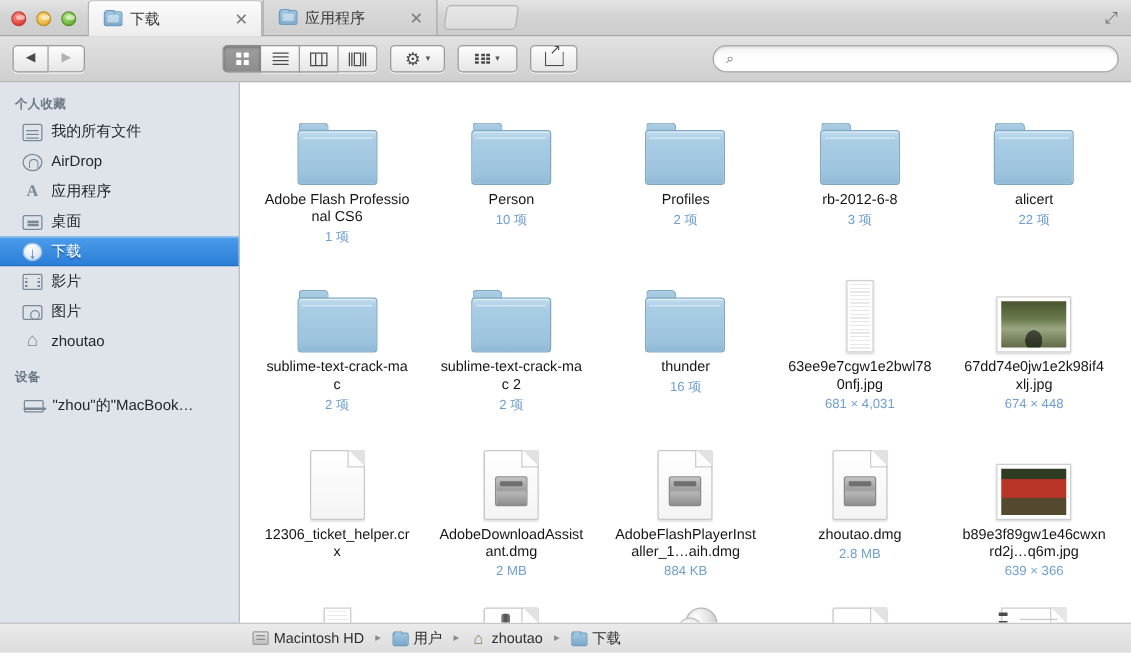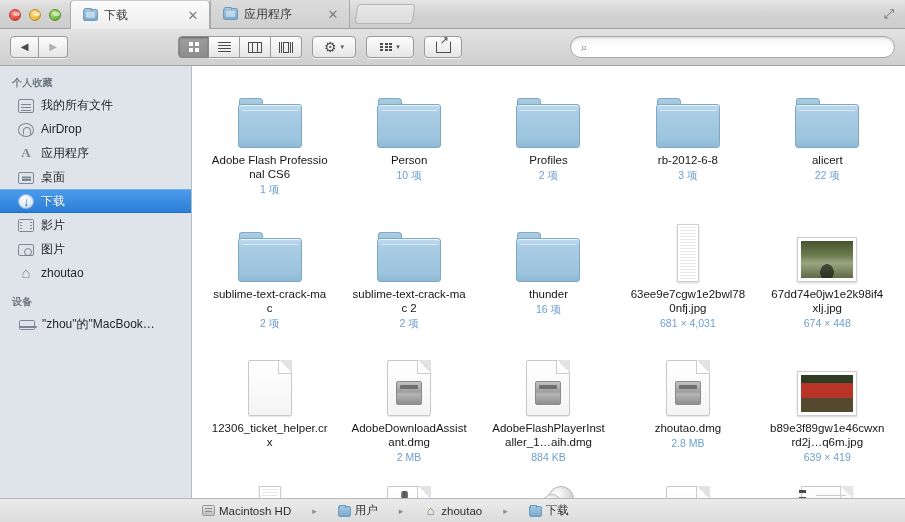--- a/index.html
+++ b/index.html
@@ -337,21 +337,21 @@
   .row-clip { overflow: hidden; height: 48px; }
 
   
   .pathbar {
     height: 24px; flex: 0 0 24px;
     background: linear-gradient(to bottom, #ebebeb, #dcdcdc);
     border-top: 1px solid #b7b7b7;
     display: flex; align-items: center; padding-left: 192px;
     font-size: 11.5px; color: #2e2e2e;
   }
-  .crumbs { display: flex; align-items: center; gap: 19px; padding-left: 10px; justify-content: space-between; }
+  .crumbs { display: flex; align-items: center; gap: 7px; padding-left: 10px; justify-content: space-between; }
   .crumb { display: flex; align-items: center; gap: 4px; }
   .crumb-sep { color: #8a8a8a; font-size: 9px; margin: 0 2px; }
   .crumb-ico { width: 13px; height: 11px; position: relative; }
   .ci-disk {
     background: linear-gradient(to bottom, #e3e3e3, #bdbdbd);
     border: 1px solid #9a9a9a; border-radius: 1.5px;
   }
   .ci-disk::after { content:''; position:absolute; left:2px; right:2px; top:2px; height:1px;
     background:#8c8c8c; box-shadow: 0 3px 0 #8c8c8c; }
   .ci-folder {
@@ -658,21 +658,21 @@
           <div class="name">zhoutao.dmg</div>
           <div class="meta">2.8 MB</div>
         </div>
         <div class="cell">
           <div class="icon-wrap">
               <div class="photo">
                 <div class="img photo-train"></div>
               </div>
             </div>
           <div class="name">b89e3f89gw1e46cwxnrd2j…q6m.jpg</div>
-          <div class="meta">639 × 419</div>
+          <div class="meta">639 × 366</div>
         </div>
 
         <div class="cell row-clip">
           <div class="icon-wrap">
               <div class="tall">
                 <div class="inner"></div>
               </div>
             </div>
         </div>
         <div class="cell row-clip">

